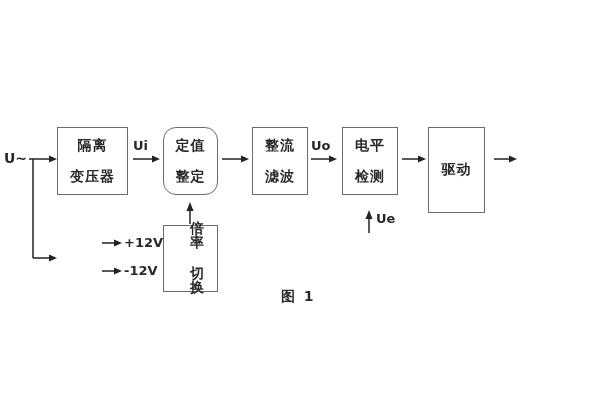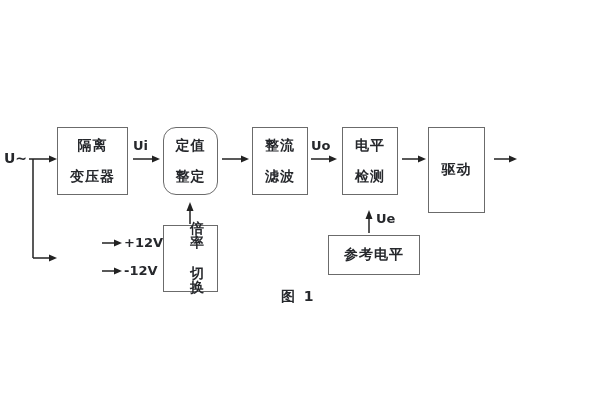--- a/index.html
+++ b/index.html
@@ -119,19 +119,16 @@
     <span>检测</span>
   </div>
   <div class="box single" id="box-drive">
     <span>驱动</span>
   </div>
 
   <div class="box" id="box-ratio">
     <span>倍率</span>
     <span>切换</span>
   </div>
-  <div class="box single" id="box-reference">
-    <span>参考电平</span>
-  </div>
 
   <span class="lbl" id="caption">图 1</span>
 
 </div>
 
 </body></html>

